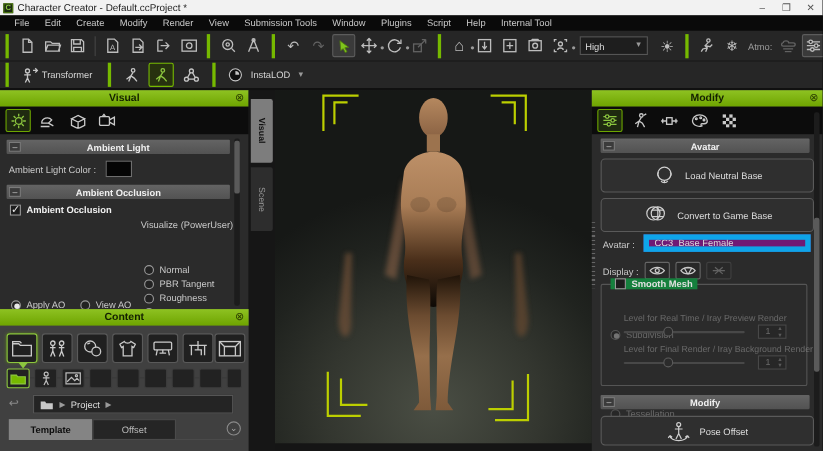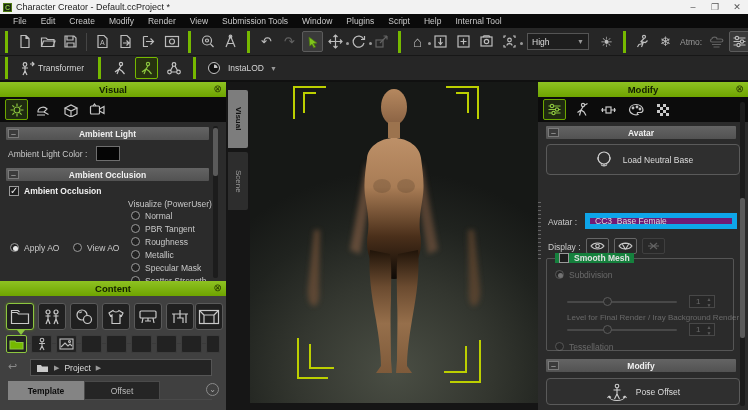--- a/index.html
+++ b/index.html
@@ -45,21 +45,21 @@
   .panel-hd { position:absolute; left:0; top:0; width:100%; height:15px;
     background:linear-gradient(#8ec222,#6ea400); display:flex; align-items:center; justify-content:center; }
   .panel-hd .ttl { font-size:9.5px; font-weight:bold; color:#132000; }
   .panel-hd .cls { position:absolute; right:4px; top:1px; font-size:10px; color:#2b3d00; }
   .sec-bar { position:absolute; height:13px; background:linear-gradient(#646464,#525252);
     display:flex; align-items:center; justify-content:center; border-radius:1px; }
   .sec-bar .min { position:absolute; left:2px; top:2px; width:11px; height:9px; background:#3b3b3b;
     border:1px solid #7a7a7a; color:#ccc; font-size:8px; line-height:7px; text-align:center; }
   .sec-bar .txt { font-size:8.5px; font-weight:bold; color:#f0f0f0; }
   .lbl { font-size:8.5px; color:#c9c9c9; position:absolute; white-space:nowrap; }
-  .radio { position:absolute; display:flex; align-items:flex-start; }
+  .radio { position:absolute; display:flex; align-items:center;margin-top:29px; }
   .radio .rb { width:9px; height:9px; border:1px solid #9a9a9a; border-radius:50%; margin-right:5px;
     background:#222; flex:0 0 auto; position:relative; }
   .radio.on .rb::after { content:""; position:absolute; left:2px; top:2px; width:5px; height:5px;
     border-radius:50%; background:#e8e8e8; }
   .radio .rl { font-size:8.5px; color:#c9c9c9; white-space:nowrap; }
   .chk { width:10px; height:10px; border:1px solid #9a9a9a; background:#1d1d1d; position:relative; flex:0 0 auto; }
   .chk.on::after { content:"✓"; position:absolute; left:0px; top:-2px; font-size:10px; color:#e8e8e8; }
   .scroll { position:absolute; width:5px; background:#1c1c1c; border-radius:2px; }
   .scroll .thumb { position:absolute; left:0; width:5px; background:#5a5a5a; border-radius:2px; }
   
@@ -649,20 +649,28 @@
       <span class="min">–</span>
       <span class="txt">Avatar</span>
     </div>
     <div class="mbtn" style="top:62px; height:31px">
       <svg width="22" height="22">
           <circle cx="11" cy="9" r="6"></circle>
           <path d="M6 11 C4.5 11 4.5 8 6 8 M16 11 C17.5 11 17.5 8 16 8 M8 15.5 C9 17.5 13 17.5 14 15.5 M11 15 V17"></path>
         </svg>
       <span>Load Neutral Base</span>
     </div>
+    <div class="mbtn" style="top:98px; height:31px">
+      <svg width="24" height="22">
+          <circle cx="10" cy="9" r="6"></circle>
+          <circle cx="14" cy="9" r="6"></circle>
+          <path d="M14 3 V15 M8.5 6 H19.5 M8.5 12 H19.5"></path>
+        </svg>
+      <span>Convert to Game Base</span>
+    </div>
     <span class="lbl" style="left:10px; top:135px">Avatar :</span>
     <input class="avatar-input" readonly="" value="CC3_Base Female" style="">
     <span class="lbl" style="left:10px; top:160px">Display :</span>
     <div class="disp-btn" style="left:48px">
       <svg width="15" height="10">
           <path d="M1 5 C4 1 11 1 14 5 C11 9 4 9 1 5 Z"></path>
           <circle cx="7.5" cy="5" r="1.8"></circle>
         </svg>
       </div>
     <div class="disp-btn" style="left:76px">
@@ -679,20 +687,21 @@
     <div class="fset">
       <div class="fset-leg">
         <span class="chk" style="margin-right:5px"></span>
         <span>Smooth Mesh</span>
       </div>
       <div class="dimgrp">
         <div class="radio on" style="left:8px; top:11px">
           <span class="rb"></span>
             <span class="rl">Subdivision</span>
           </div>
+        <span class="lbl" style="left:20px; top:26px; font-size:8px">Level for Real Time / Iray Preview Render</span>
         <div class="slider" style="left:20px; top:42px; width:110px">
           <span class="knob" style="left:36px"></span>
           </div>
         <div class="spin" style="left:142px; top:36px">
           <span>1</span>
           <span class="ar">▲<br>▼</span>
           </div>
         <span class="lbl" style="left:20px; top:54px; font-size:8px">Level for Final Render / Iray Background Render</span>
         <div class="slider" style="left:20px; top:70px; width:110px">
           <span class="knob" style="left:36px"></span>

